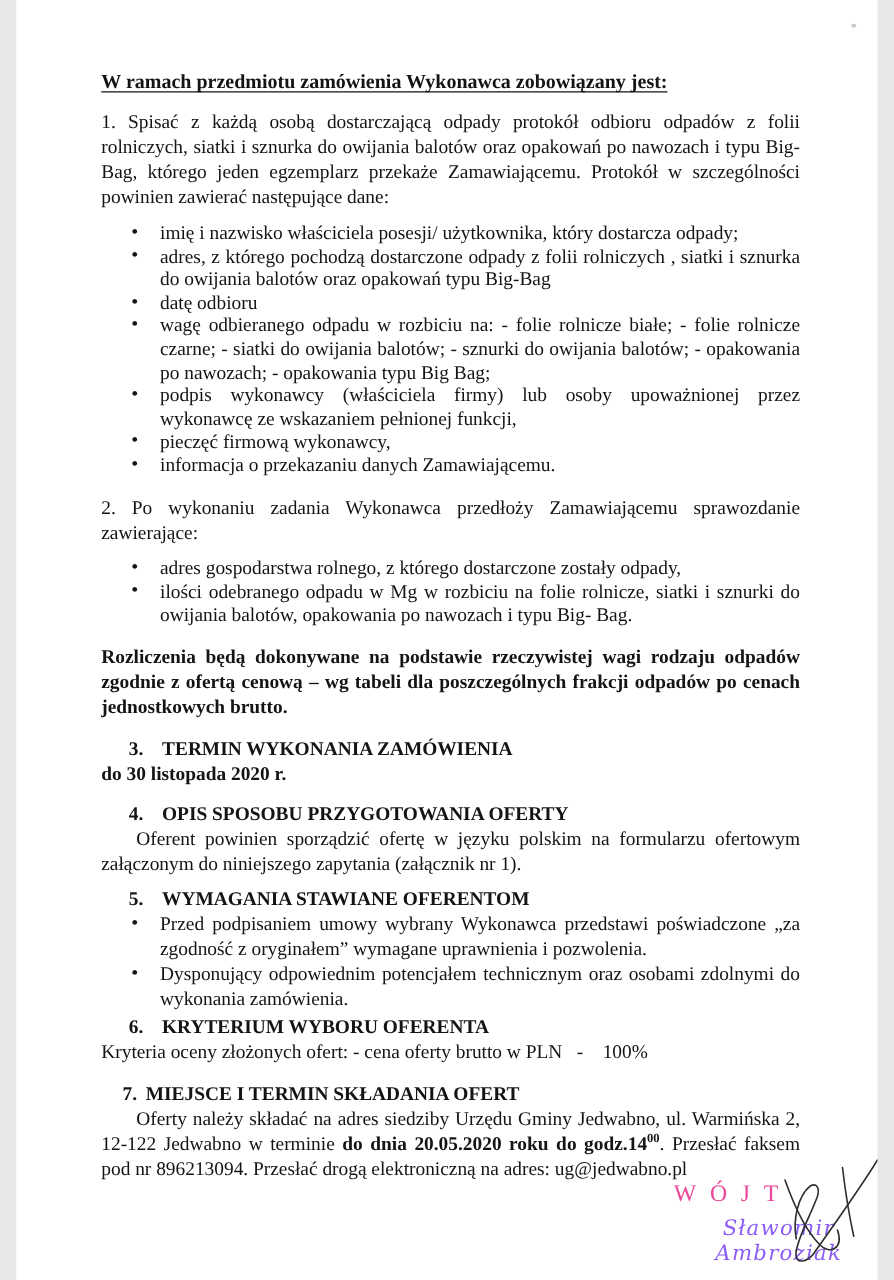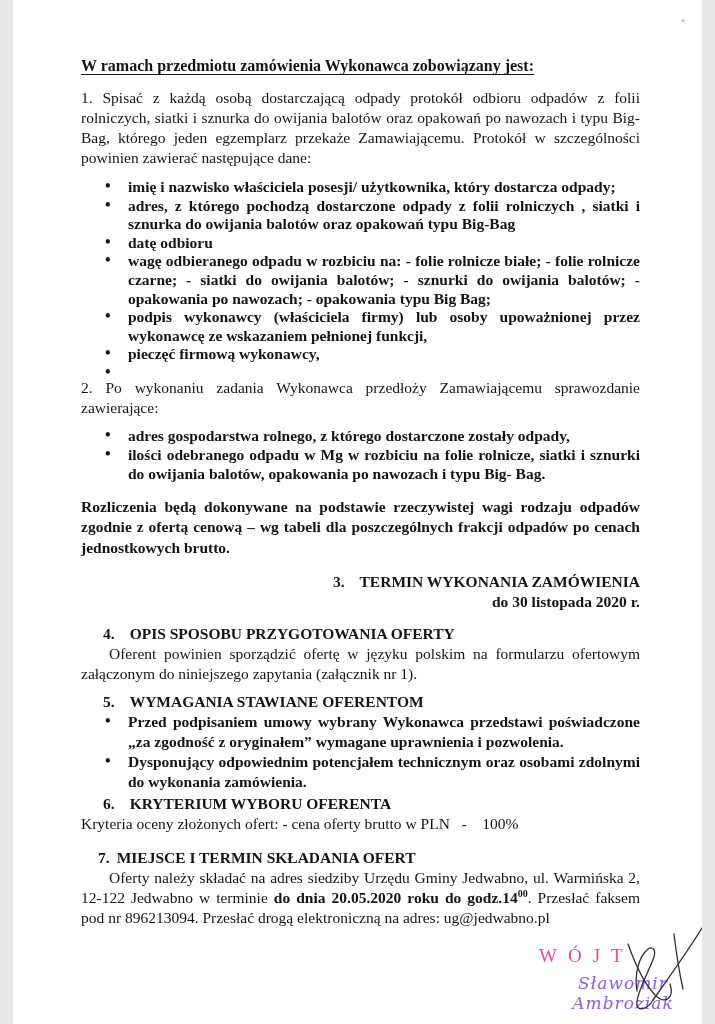--- a/index.html
+++ b/index.html
@@ -20,21 +20,21 @@
   .intro-heading {
     margin: 0;
     font-size: 16px;
     font-weight: bold;
     text-decoration: underline;
     text-underline-offset: 3px;
   }
   .para { margin: 12px 0 0 0; text-align: justify; }
   .para-2 { margin-top: 14px; }
 
-  ul.blist { list-style: none; margin: 10px 0 0 0; padding: 0 0 0 22px; font-weight: bold; }
+  ul.blist { list-style: none; margin: 10px 0 0 0; padding: 0 0 0 22px; }
   ul.blist li {
     position: relative;
     padding-left: 25px;
     text-align: justify;
     line-height: 18.6px;
   }
   ul.blist.roomy { margin-top: 8px; }
   ul.blist.roomy li { line-height: 19px; }
   ul.blist li .li-dot {
     position: absolute;
@@ -49,21 +49,21 @@
     font-weight: bold;
     text-align: justify;
     line-height: 20.3px;
   }
 
   .sec { margin: 12px 0 0 0; }
   .sec-head { font-weight: bold; padding-left: 22px; margin: 0; }
   .sec-head .sec-num { display: inline-block; margin-right: 15px; }
   .sec-head.tight { padding-left: 17px; }
   .sec-head.tight .sec-num { margin-right: 7px; }
-  .sec3 { margin-top: 14px; text-align: right; }
+  .sec3 { margin-top: 14px; }
   .sec3-body { margin: 0; font-weight: bold; }
   .sec4-body { margin: 0; text-indent: 28px; text-align: justify; }
   .sec5 { margin-top: 8px; }
   .sec5 ul.blist { margin-top: 0; }
   .sec5 ul.blist li { line-height: 20px; }
   .sec6 { margin-top: 2px; }
   .sec6-body { margin: 0; }
   .sec7 { margin-top: 14px; }
   .sec7-body { margin: 0; text-indent: 28px; text-align: justify; }
   .sec7-body sup { font-size: 10px; line-height: 0; }
@@ -122,21 +122,21 @@
 
   <p class="para">1. Spisać z każdą osobą dostarczającą odpady protokół odbioru odpadów z folii rolniczych, siatki i sznurka do owijania balotów oraz opakowań po nawozach i typu Big-Bag, którego jeden egzemplarz przekaże Zamawiającemu. Protokół w szczególności powinien zawierać następujące dane:</p>
 
   <ul class="blist">
     <li><span class="li-dot"></span><span class="li-text">imię i nazwisko właściciela posesji/ użytkownika, który dostarcza odpady;</span></li>
     <li><span class="li-dot"></span><span class="li-text">adres, z którego pochodzą dostarczone odpady z folii rolniczych , siatki i sznurka do owijania balotów oraz opakowań typu Big-Bag</span></li>
     <li><span class="li-dot"></span><span class="li-text">datę odbioru</span></li>
     <li><span class="li-dot"></span><span class="li-text">wagę odbieranego odpadu w rozbiciu na: - folie rolnicze białe; - folie rolnicze czarne; - siatki do owijania balotów; - sznurki do owijania balotów; - opakowania po nawozach; - opakowania typu Big Bag;</span></li>
     <li><span class="li-dot"></span><span class="li-text">podpis wykonawcy (właściciela firmy) lub osoby upoważnionej przez wykonawcę ze wskazaniem pełnionej funkcji,</span></li>
     <li><span class="li-dot"></span><span class="li-text">pieczęć firmową wykonawcy,</span></li>
-    <li><span class="li-dot"></span></li>
+    <li><span class="li-dot"></span><span class="li-text">informacja o przekazaniu danych Zamawiającemu.</span></li>
   </ul>
 
   <p class="para para-2">2. Po wykonaniu zadania Wykonawca przedłoży Zamawiającemu sprawozdanie zawierające:</p>
 
   <ul class="blist roomy">
     <li><span class="li-dot"></span><span class="li-text">adres gospodarstwa rolnego, z którego dostarczone zostały odpady,</span></li>
     <li><span class="li-dot"></span><span class="li-text">ilości odebranego odpadu w Mg w rozbiciu na folie rolnicze, siatki i sznurki do owijania balotów, opakowania po nawozach i typu Big- Bag.</span></li>
   </ul>
 
   <p class="settlement">Rozliczenia będą dokonywane na podstawie rzeczywistej wagi rodzaju odpadów zgodnie z ofertą cenową – wg tabeli dla poszczególnych frakcji odpadów po cenach jednostkowych brutto.</p>

